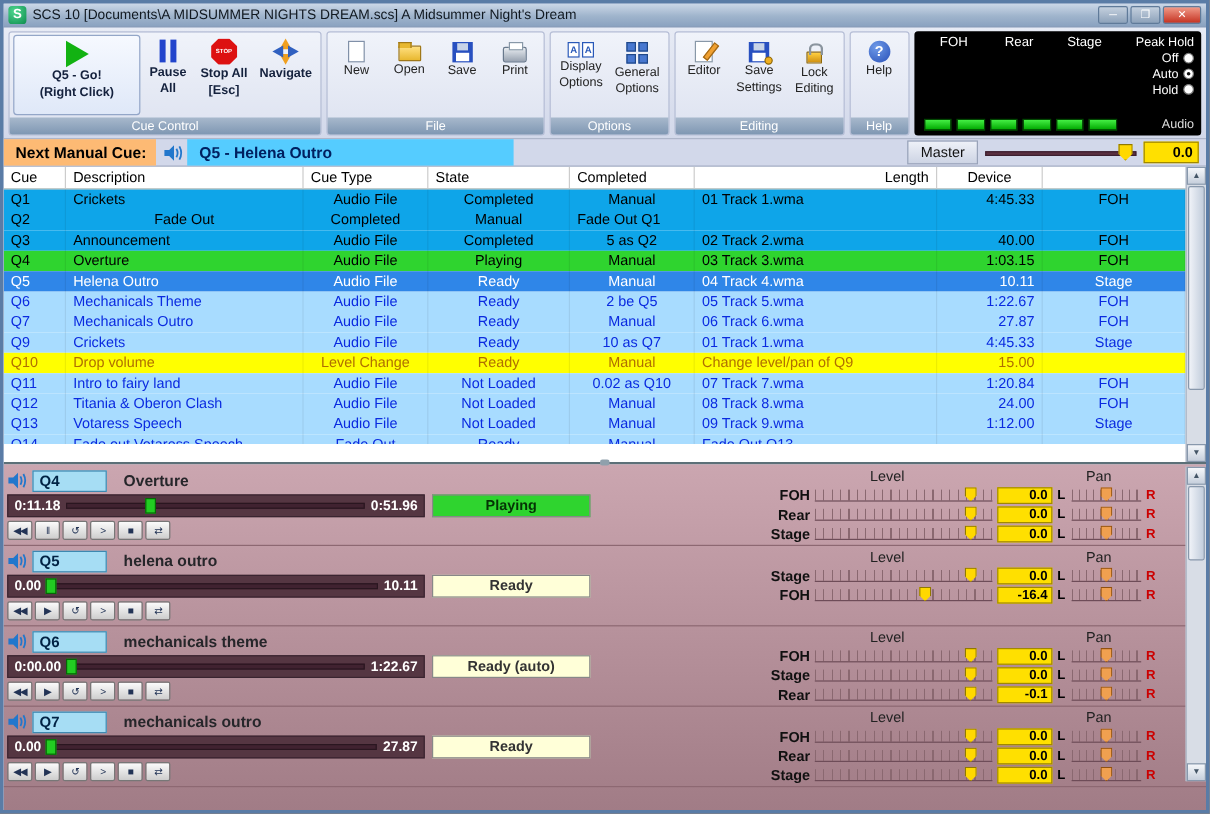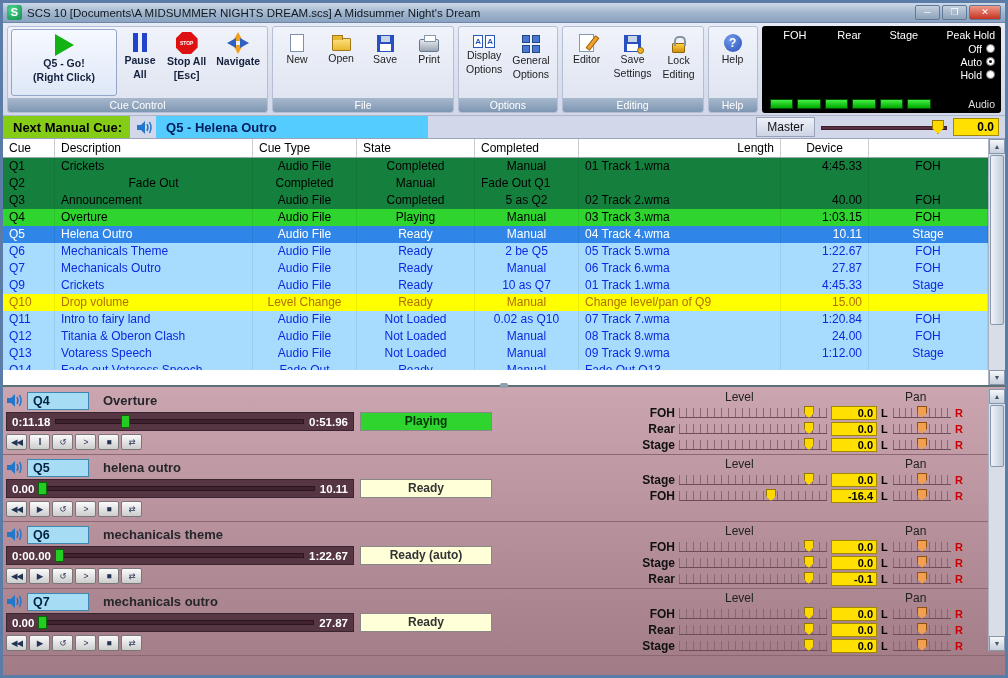--- a/index.html
+++ b/index.html
@@ -67,40 +67,40 @@
   .meter-bar { flex:1; height:10px; background:linear-gradient(#44ee44,#00a800); border:1px solid #024802; }
   .peak-col { width:64px; display:flex; flex-direction:column; align-items:flex-start; padding-left:6px; }
   .ph-title { font-size:10.5px; align-self:flex-end; margin-bottom:1px; }
   .ph-option { display:flex; align-items:center; gap:4px; font-size:10.5px; height:13px; align-self:flex-end; }
   .radio { width:9px; height:9px; border-radius:50%; background:#fff; border:1px solid #777; position:relative; }
   .ph-option.checked .radio::after { content:""; position:absolute; inset:2px; border-radius:50%; background:#111; }
   .reset-lbl { margin-top:auto; align-self:flex-end; font-size:10.5px; color:#ddd; }
 
   
   .nextcue { flex:0 0 24px; display:flex; align-items:center; background:#d2d8ea; border-top:1px solid #aeb6ca; border-bottom:1px solid #9aa4bc; }
-  .nc-label { height:100%; background:#84cc16; display:flex; align-items:center; font-weight:bold; font-size:13px; color:#000; padding:0 8px 0 10px; }
+  .nc-label { height:100%; background:#fdba74; display:flex; align-items:center; font-weight:bold; font-size:13px; color:#000; padding:0 8px 0 10px; }
   .nc-speaker { padding:0 3px 0 6px; display:flex; align-items:center; }
   .nc-value { height:100%; width:272px; background:#55ccff; display:flex; align-items:center; font-weight:bold; font-size:13px; color:#002060; padding:0 10px; }
   .master-wrap { margin-left:auto; display:flex; align-items:center; gap:6px; padding-right:6px; }
   .master-label { border:1px solid #98a2b8; background:linear-gradient(#eef1f8,#cdd4e4); font-size:12px; padding:2px 10px; color:#111; }
   .master-slider { width:126px; height:14px; position:relative; }
   .master-slider .track { position:absolute; top:6px; left:0; right:0; height:4px; background:#5a3040; border:1px solid #3c2030; }
   .m-thumb { position:absolute; top:0; width:12px; height:14px; background:#ffd800; border:1px solid #907800; clip-path:polygon(0 0,100% 0,100% 58%,50% 100%,0 58%); }
   .master-value { width:46px; background:#ffe000; border:1px solid #a08800; font-weight:bold; font-size:12px; text-align:right; padding:1px 4px; color:#000; }
 
   
   .cue-table { flex:0 0 248px; background:#fff; position:relative; overflow:hidden; border-bottom:2px solid #5c7078; --cols:52px 198px 104px 118px 104px 202px 88px 1fr; }
   .t-head { display:grid; grid-template-columns:var(--cols); height:19px; font-size:12px; color:#000; background:#fff; border-bottom:1px solid #9aa; padding-right:17px; }
   .t-head > div { padding:2px 6px; border-right:1px solid #ccc; white-space:nowrap; overflow:hidden; }
   .t-rows { padding-right:17px; }
   .t-row { display:grid; grid-template-columns:var(--cols); height:17px; font-size:12px; }
   .t-row > div { padding:1px 6px; border-right:1px solid rgba(0,0,0,0.07); white-space:nowrap; overflow:hidden; line-height:15px; }
   .center { text-align:center; }
   .right { text-align:right; }
-  .t-row.completed { background:#15803d; color:#000; }
+  .t-row.completed { background:#0ea5e9; color:#000; }
   .t-row.playing { background:#2fd42f; color:#000; }
   .t-row.selected { background:#2f86e8; color:#fff; }
   .t-row.ready { background:#a8dcff; color:#0a2ae0; }
   .t-row.warn { background:#ffff00; color:#b07000; }
   .t-row.clipped { height:8px; }
 
   
   .sb { position:absolute; right:0; width:17px; background:#d8dde6; border-left:1px solid #aab4c4; display:flex; flex-direction:column; justify-content:space-between; }
   .sb .arr { height:15px; flex:0 0 15px; background:linear-gradient(#f5f7fa,#c6cfdc); border:1px solid #8898ac; color:#456; font-size:7px; text-align:center; line-height:14px; }
   .sb .arr.up::after { content:"▲"; }

